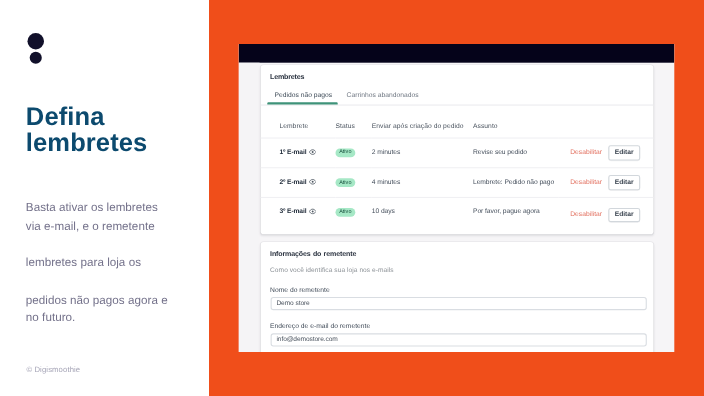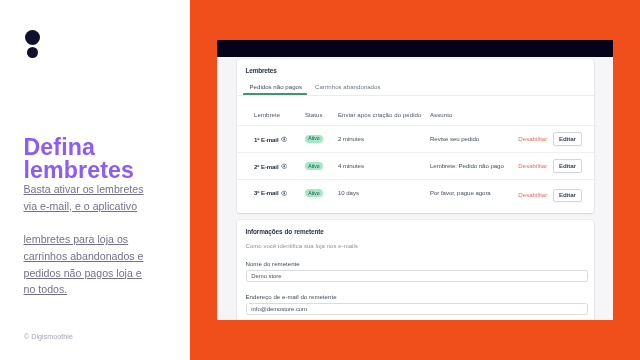--- a/index.html
+++ b/index.html
@@ -7,23 +7,23 @@
   body { font-family:"Liberation Sans", sans-serif; background:#ffffff; -webkit-font-smoothing:antialiased; }
   .slide { position:relative; width:640px; height:360px; background:#ffffff; overflow:hidden; }
   .orange-panel { position:absolute; left:190px; top:0; width:450px; height:360px; background:#F04E1A; }
 
   
   .logo { position:absolute; left:24.5px; top:30px; width:20px; }
   .logo .dot-lg { width:15px; height:15px; border-radius:50%; background:#11102A; }
   .logo .dot-sm { width:11px; height:11px; border-radius:50%; background:#11102A; margin:1.5px 0 0 2px; }
 
   .headline { position:absolute; left:23.5px; top:94.5px; width:175px; font-size:23.2px; font-weight:700;
-              line-height:23.7px; color:#8b5cf6; letter-spacing:0.1px;margin-top:41px; }
+              line-height:23.7px; color:#0c4a6e; letter-spacing:0.1px; }
   .body-copy { position:absolute; left:23.5px; top:181px; width:170px; font-size:10.6px; line-height:16.72px;
-               color:#73718A; letter-spacing:0.02px;text-decoration:underline; }
+               color:#73718A; letter-spacing:0.02px; }
   .footer { position:absolute; left:24px; top:333px; font-size:7px; color:#A4A3B5; letter-spacing:0.1px; }
 
   
   .shot { position:absolute; left:217px; top:40px; width:396px; height:280px; background:#F6F5F7; overflow:hidden; }
   .shot-topbar { position:absolute; left:0; top:0; width:100%; height:16.5px; background:#05031A; }
   .shot-rail { position:absolute; left:0; top:16.5px; width:19px; bottom:0; background:#F5F4F6; }
   .shot-body { position:absolute; left:20px; top:19px; right:19px; bottom:0; }
 
   .card { background:#ffffff; border-radius:2.8px;
           box-shadow: 0 0 0 0.7px rgba(22,29,37,.05), 0 1px 2px rgba(22,29,37,.10); }
@@ -76,26 +76,26 @@
     <div class="dot-sm" data-name="logo-small-dot-icon"></div>
   </div>
 
   <h1 class="headline" data-name="page-title">
     <span data-name="headline-line-1">Defina</span><br>
     <span data-name="headline-line-2">lembretes</span><br>
   </h1>
 
   <p class="body-copy" data-name="body-paragraph">
     <span data-name="body-line">Basta ativar os lembretes</span><br>
-    <span data-name="body-line">via e-mail, e o aplicativo</span><br>
+    <span data-name="body-line">via e-mail, e o remetente</span><br>
     <br>
     <span data-name="body-line">lembretes para loja os</span><br>
-    <span data-name="body-line">carrinhos abandonados e</span><br>
-    <span data-name="body-line">pedidos não pagos loja e</span><br>
-    <span data-name="body-line">no todos.</span>
+    <br>
+    <span data-name="body-line">pedidos não pagos agora e</span><br>
+    <span data-name="body-line">no futuro.</span>
   </p>
 
   <div class="footer" data-name="copyright-footer">© Digismoothie</div>
 
   <div class="shot" data-name="app-screenshot">
     <div class="shot-topbar" data-name="app-topbar"></div>
     <div class="shot-rail" data-name="app-sidebar-rail"></div>
 
     <div class="shot-body" data-name="app-content">
 

